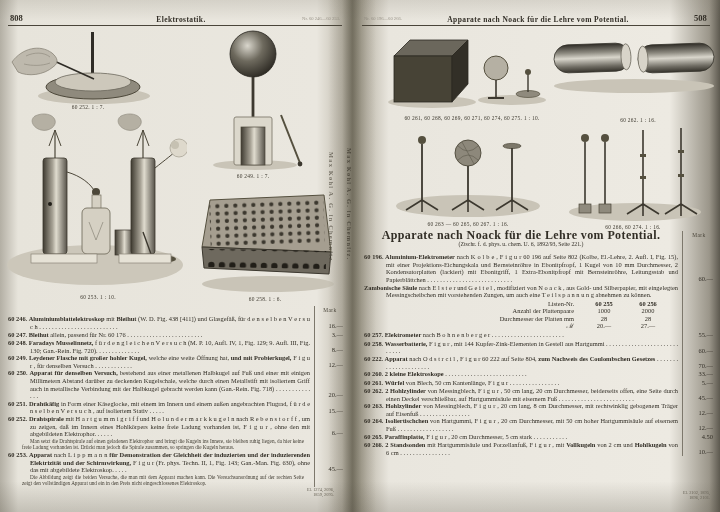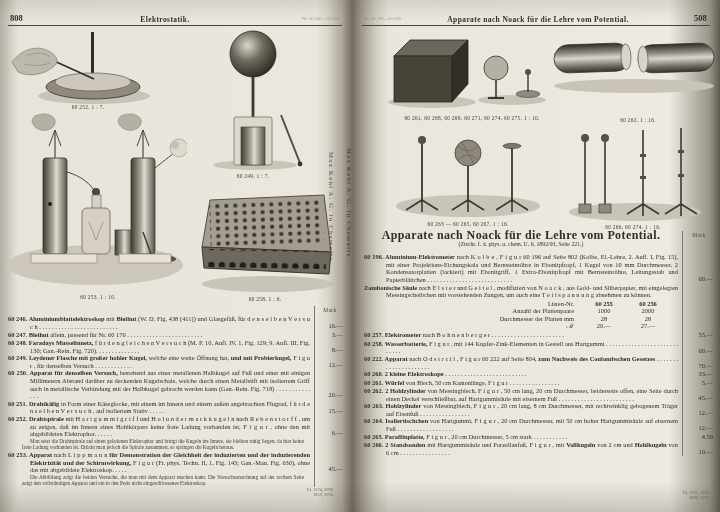--- a/index.html
+++ b/index.html
@@ -67,21 +67,21 @@
       <pattern id="holes" width="9" height="7.5" patternUnits="userSpaceOnUse">
         <circle cx="4" cy="3.5" r="2.1" fill="#3b372e"></circle>
       </pattern>
       <pattern id="holesBig" width="10.5" height="18" patternUnits="userSpaceOnUse">
         <circle cx="5" cy="8" r="3.2" fill="#211e18"></circle>
       </pattern>
     </defs>
   </svg>
 
   <div class="page-num" style="left:10px;">808</div>
-  <div class="page-head-title" style="left:0;width:330px;">Elektrostatik.</div>
+  <div class="page-head-title" style="left:16px;width:330px;">Elektrostatik.</div>
   <div class="page-head-nr" style="left:268px;width:72px;text-align:right;">Nr. 60 246—60 253.</div>
   <div class="head-rule" style="left:8px;top:25px;width:334px;"></div>
 
   <div class="page-head-nr" style="left:364px;">Nr. 60 196—60 266.</div>
   <div class="page-head-title" style="left:378px;width:320px;">Apparate nach Noack für die Lehre vom Potential.</div>
   <div class="page-num" style="left:694px;">508</div>
   <div class="head-rule" style="left:362px;top:25px;width:348px;"></div>
 
   <div class="fig" style="left:6px;top:32px;">
     <svg width="150" height="74">

